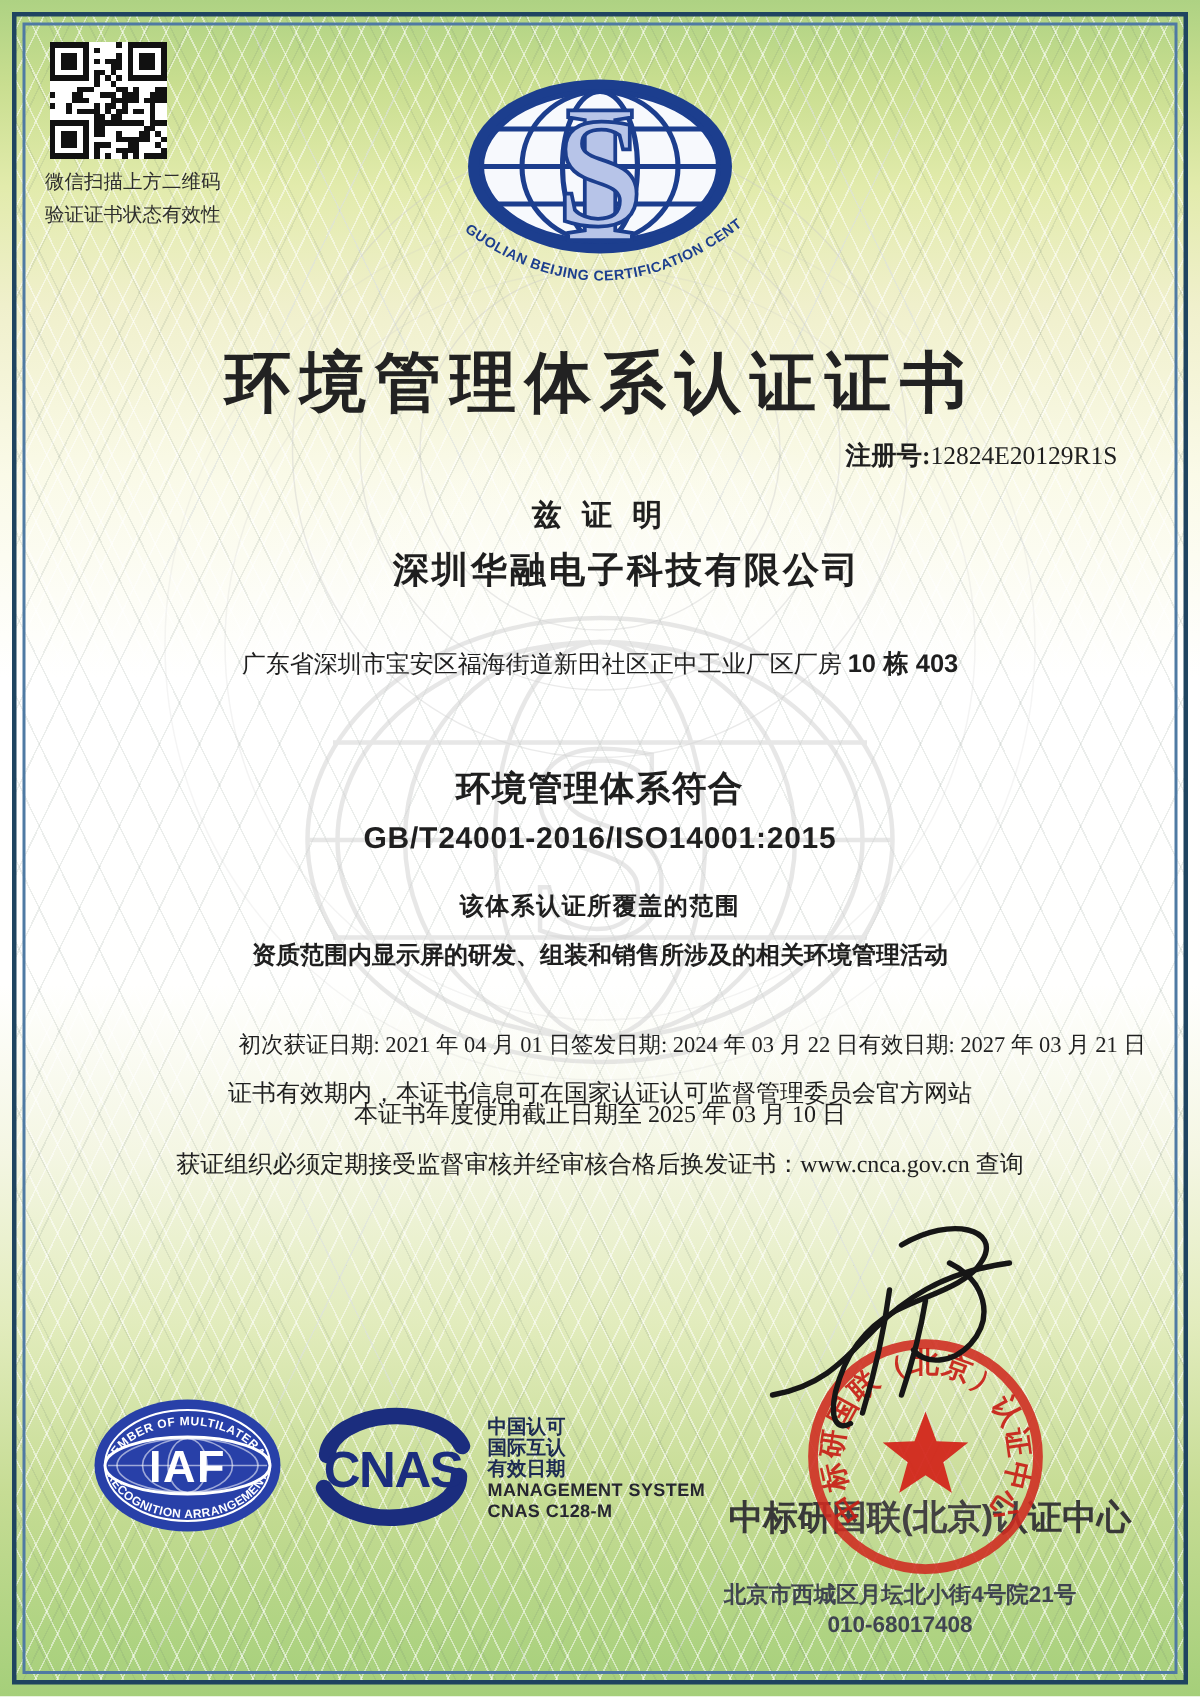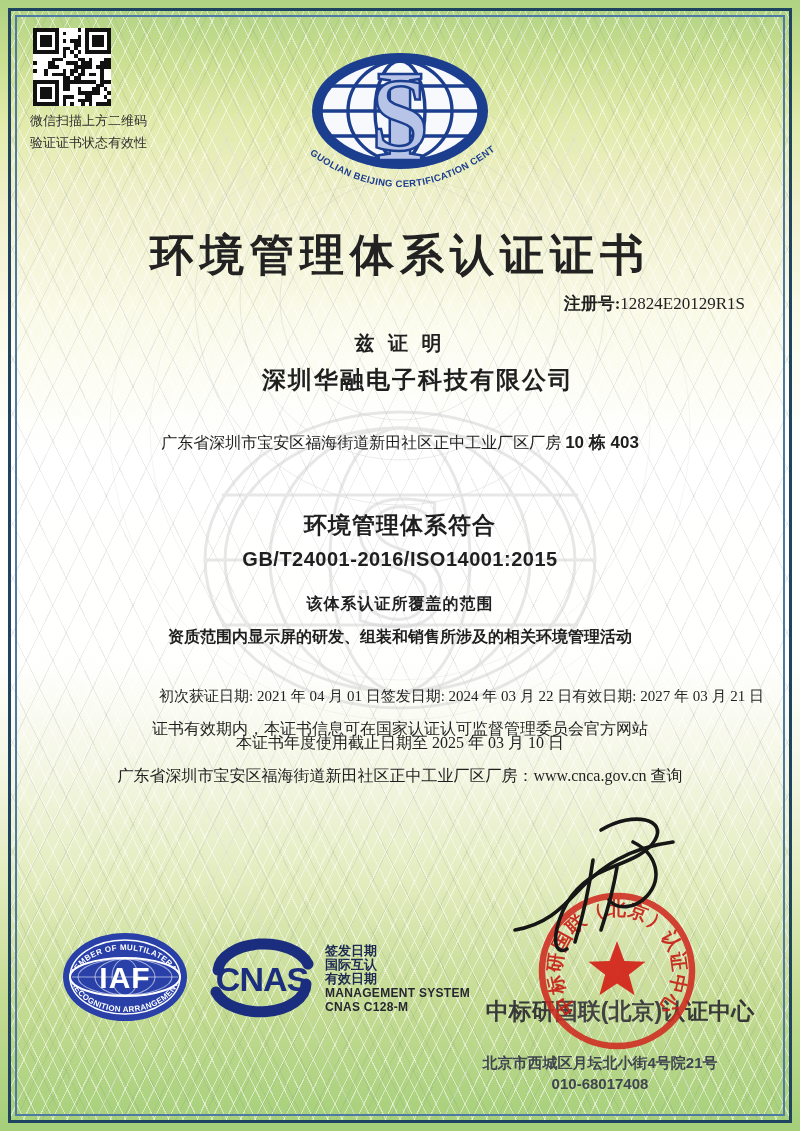--- a/index.html
+++ b/index.html
@@ -252,21 +252,21 @@
   <div class="abs ctr scope">资质范围内显示屏的研发、组装和销售所涉及的相关环境管理活动</div>
 
   <div class="abs dates serif">
     <span>初次获证日期: 2021 年 04 月 01 日</span>
     <span>签发日期: 2024 年 03 月 22 日</span>
     <span>有效日期: 2027 年 03 月 21 日</span>
   </div>
 
   <div class="abs ctr note1 serif">证书有效期内，本证书信息可在国家认证认可监督管理委员会官方网站</div>
   <div class="abs ctr note2 serif">本证书年度使用截止日期至 2025 年 03 月 10 日</div>
-  <div class="abs ctr note3 serif">广东省深圳市宝安区福海街道新田社区正中工业厂区厂房：www.cnca.gov.cn 查询</div>
+  <div class="abs ctr note3 serif">获证组织必须定期接受监督审核并经审核合格后换发证书：www.cnca.gov.cn 查询</div>
 
   <svg class="abs" style="left:62px;top:932px" width="126" height="90" viewBox="0 0 126 90">
     <ellipse cx="63" cy="45" rx="62" ry="44" fill="#2840a8"></ellipse>
     <ellipse cx="63" cy="45" rx="55" ry="37" fill="none" stroke="#ffffff" stroke-width="1.4"></ellipse>
     <path id="iaf-top" d="M 12,52 A 51 34 0 0 1 114,52" fill="none"></path>
     <text font-size="8" font-weight="bold" fill="#ffffff" letter-spacing="0.4">
       <textPath href="#iaf-top" startOffset="50%" text-anchor="middle">MEMBER OF MULTILATERAL</textPath>
     </text>
     <path id="iaf-bot" d="M 8,42 A 55 38 0 0 0 118,42" fill="none"></path>
     <text font-size="8" font-weight="bold" fill="#ffffff" letter-spacing="0.3">
@@ -282,21 +282,21 @@
     <text x="63" y="56" font-size="30" font-weight="bold" fill="#ffffff" text-anchor="middle" letter-spacing="1">IAF</text>
   </svg>
 
   <svg class="abs" style="left:202px;top:934px" width="120" height="88" viewBox="0 0 120 88">
     <path d="M 16,36 A 46 28 0 0 1 106,30" fill="none" stroke="#1b2d7e" stroke-width="11" stroke-linecap="round"></path>
     <path d="M 104,50 A 46 28 0 0 1 14,58" fill="none" stroke="#1b2d7e" stroke-width="11" stroke-linecap="round"></path>
     <text x="60" y="57" font-size="34" font-weight="bold" fill="#1b2d7e" text-anchor="middle" letter-spacing="-1">CNAS</text>
   </svg>
 
   <div class="abs accr-lines">
-    <div>签发日期</div>
+    <div>中国认可</div>
     <div>国际互认</div>
     <div>有效日期</div>
     <div class="en">MANAGEMENT SYSTEM</div>
     <div class="en">CNAS C128-M</div>
   </div>
 
   <div class="abs issuer-name">中标研国联(北京)认证中心</div>
 
   <svg class="abs seal" width="164" height="164" viewBox="-82 -82 164 164">
     <circle cx="0" cy="0" r="75" fill="rgba(255,235,232,0.06)" stroke="rgba(207,42,32,0.88)" stroke-width="6.5"></circle>

